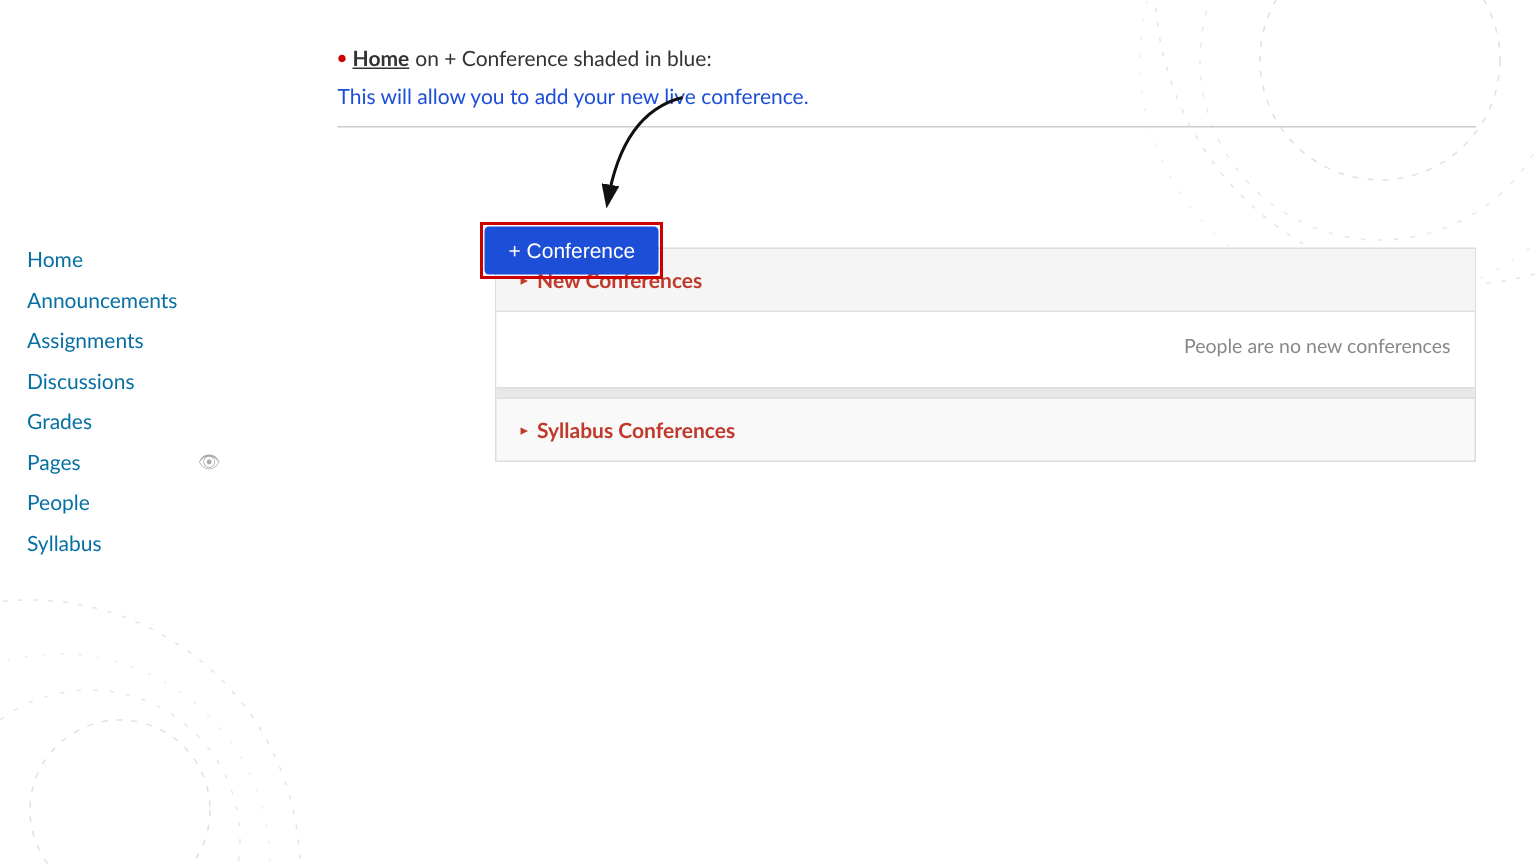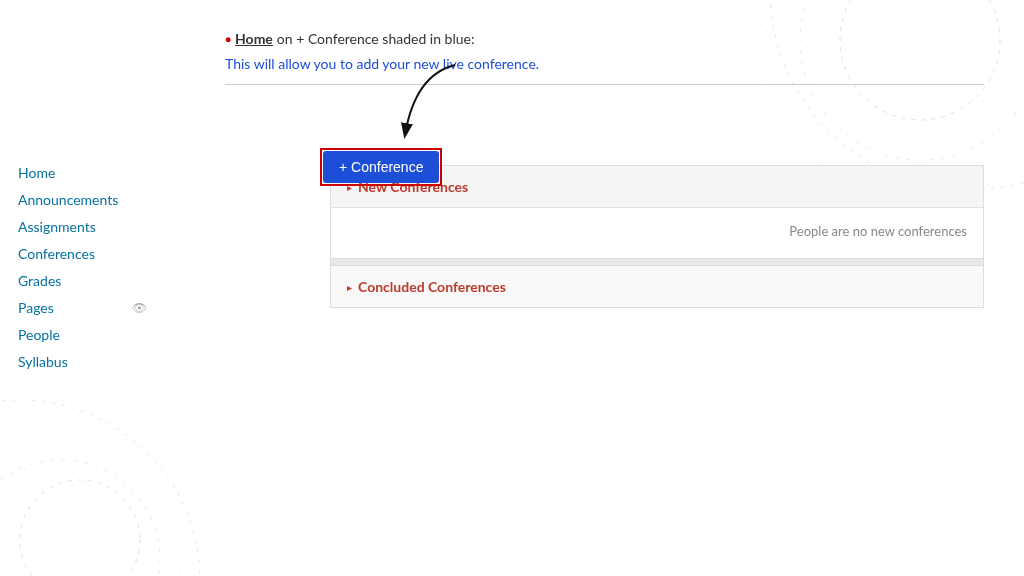--- a/index.html
+++ b/index.html
@@ -222,21 +222,21 @@
       <a class="sidebar-item">
         <span>Home</span>
       </a>
       <a class="sidebar-item">
         <span>Announcements</span>
       </a>
       <a class="sidebar-item">
         <span>Assignments</span>
       </a>
       <a class="sidebar-item">
-        <span>Conferences</span>
+        <span>Discussions</span>
       </a>
       <a class="sidebar-item">
         <span>Grades</span>
       </a>
       <a class="sidebar-item">
         <span>Pages</span>
         <span class="icon-small">👁</span>
       </a>
       <a class="sidebar-item">
         <span>People</span>
@@ -286,19 +286,19 @@
         </div>
         <div class="section-body">
           <span class="no-conferences-text">People are no new conferences</span>
         </div>
       </div>
 
       <div class="section-divider"></div>
 
       <div class="concluded-header">
         <span class="triangle-icon">▸</span>
-        <span class="section-title">Concluded Conferences</span>
+        <span class="section-title">Syllabus Conferences</span>
       </div>
 
     </div>
 
   </div>
 </div>
 
 </body></html>

